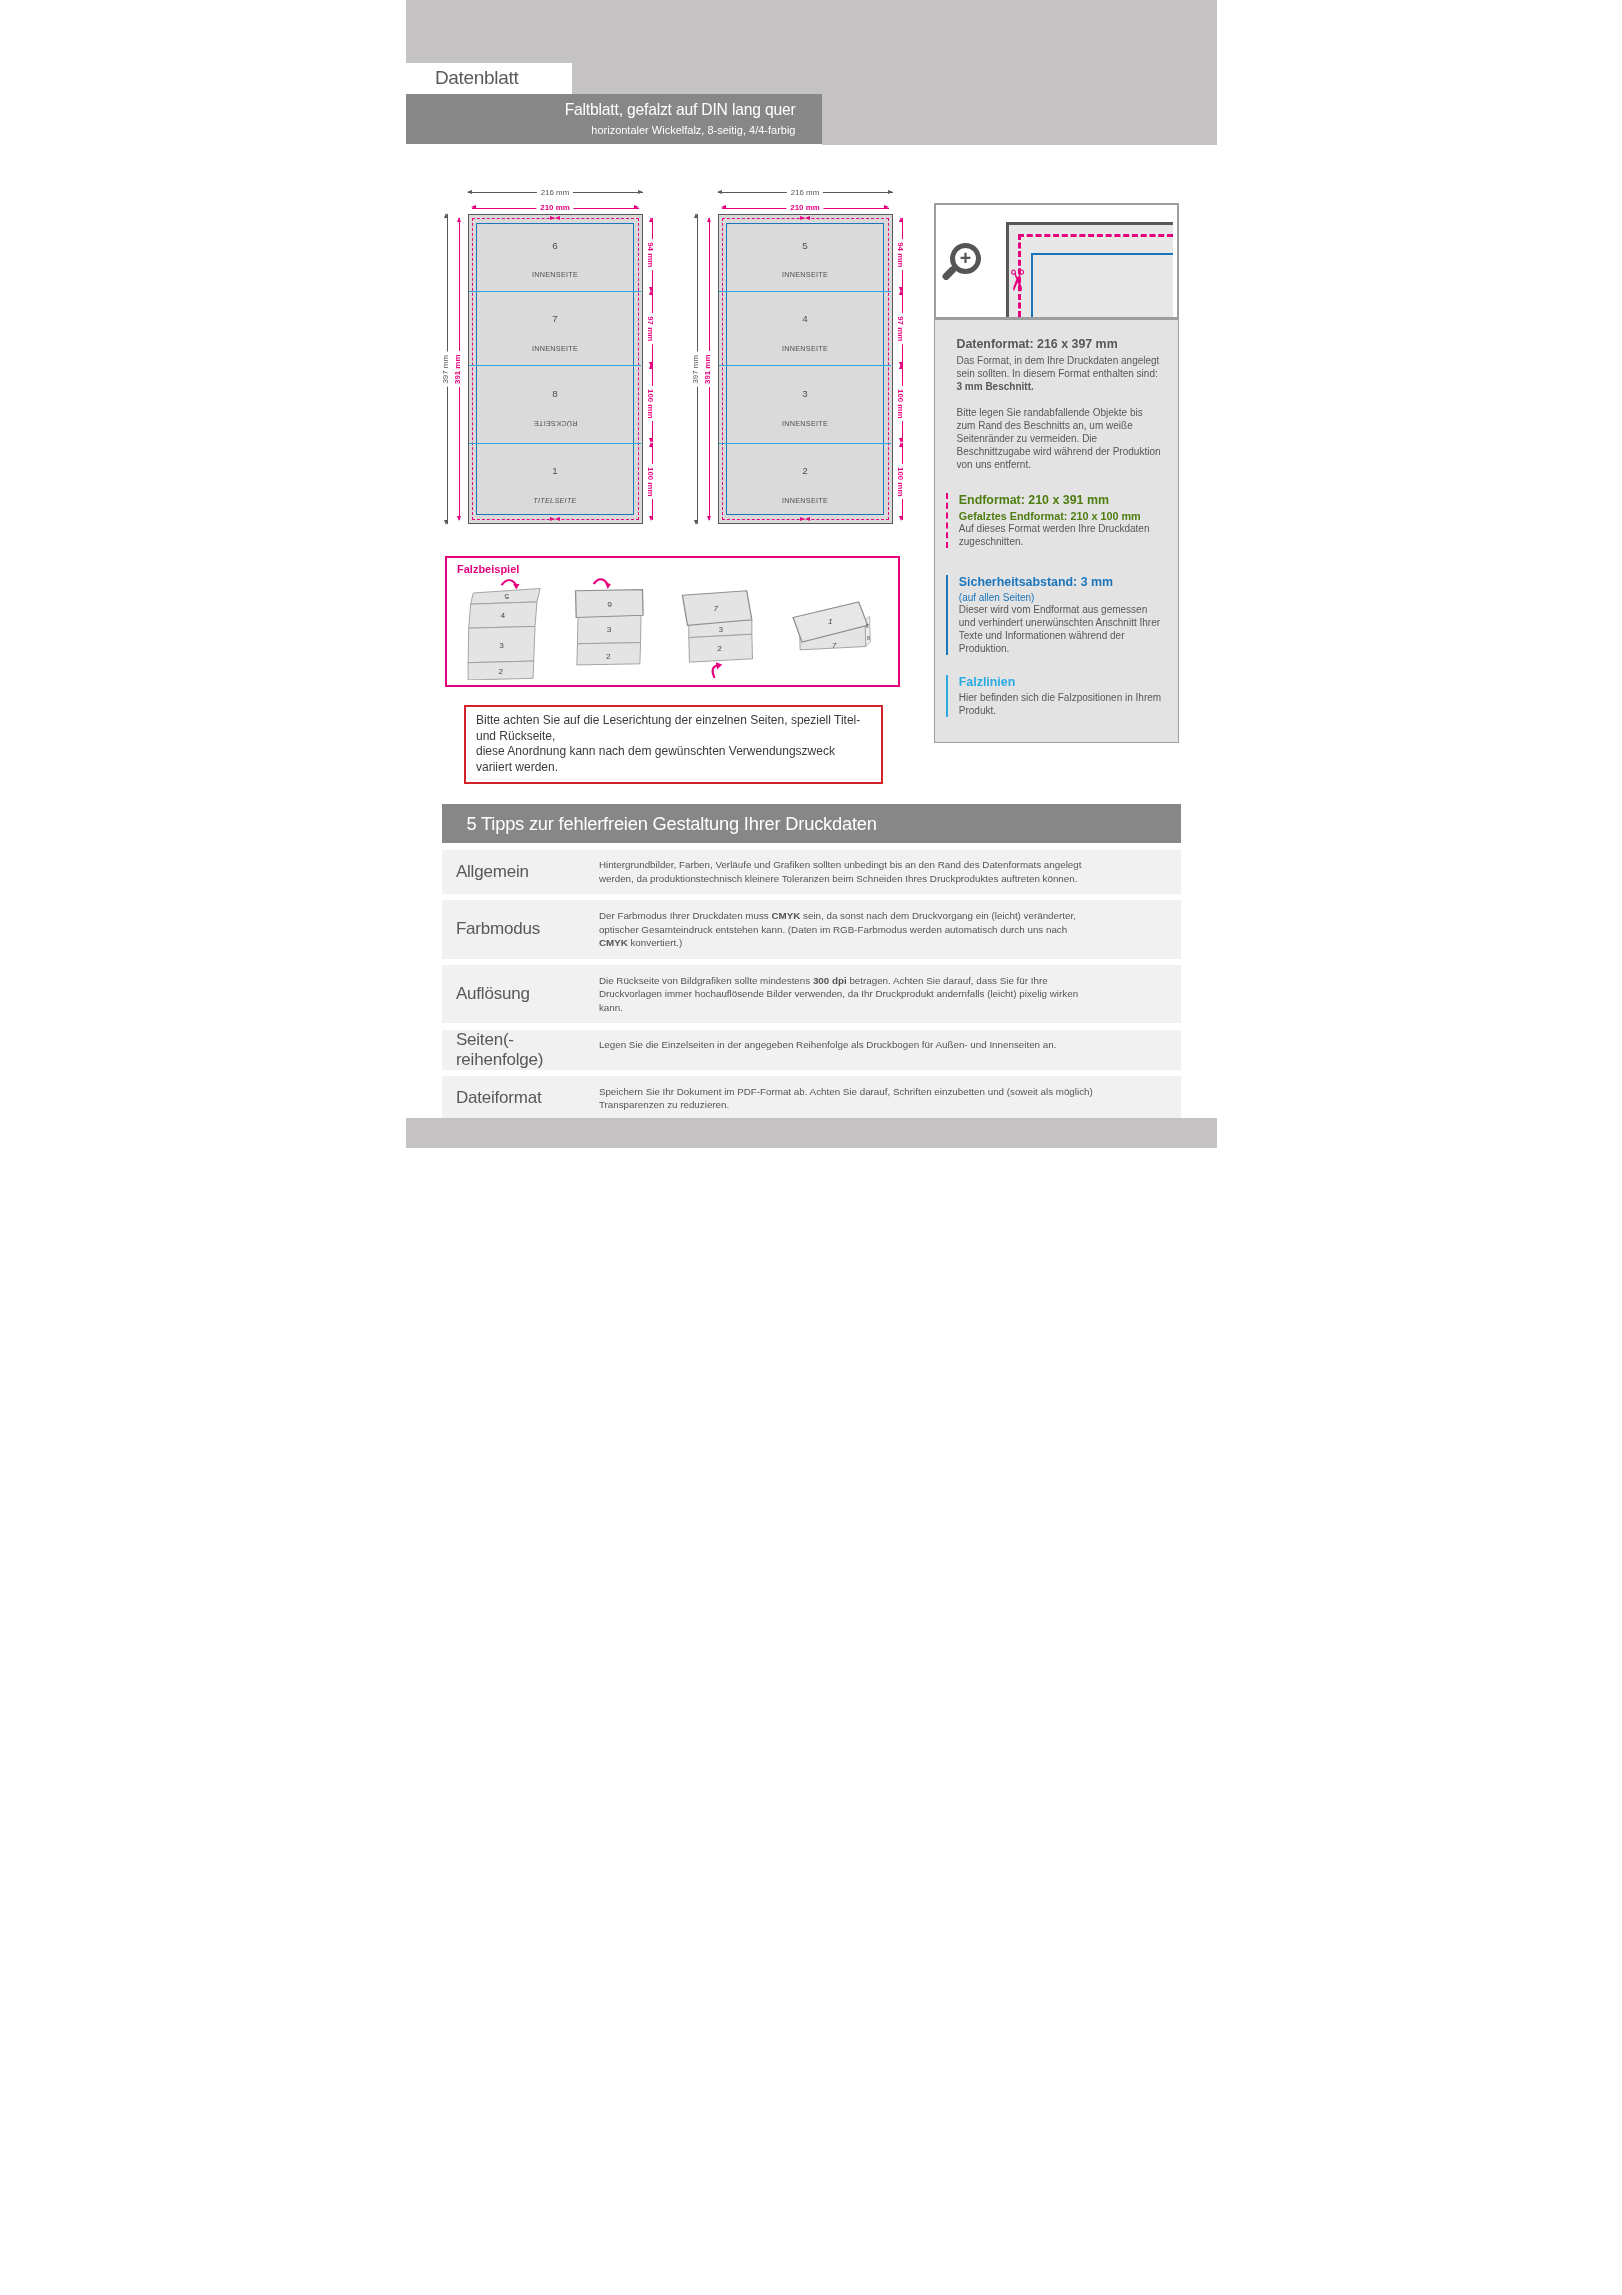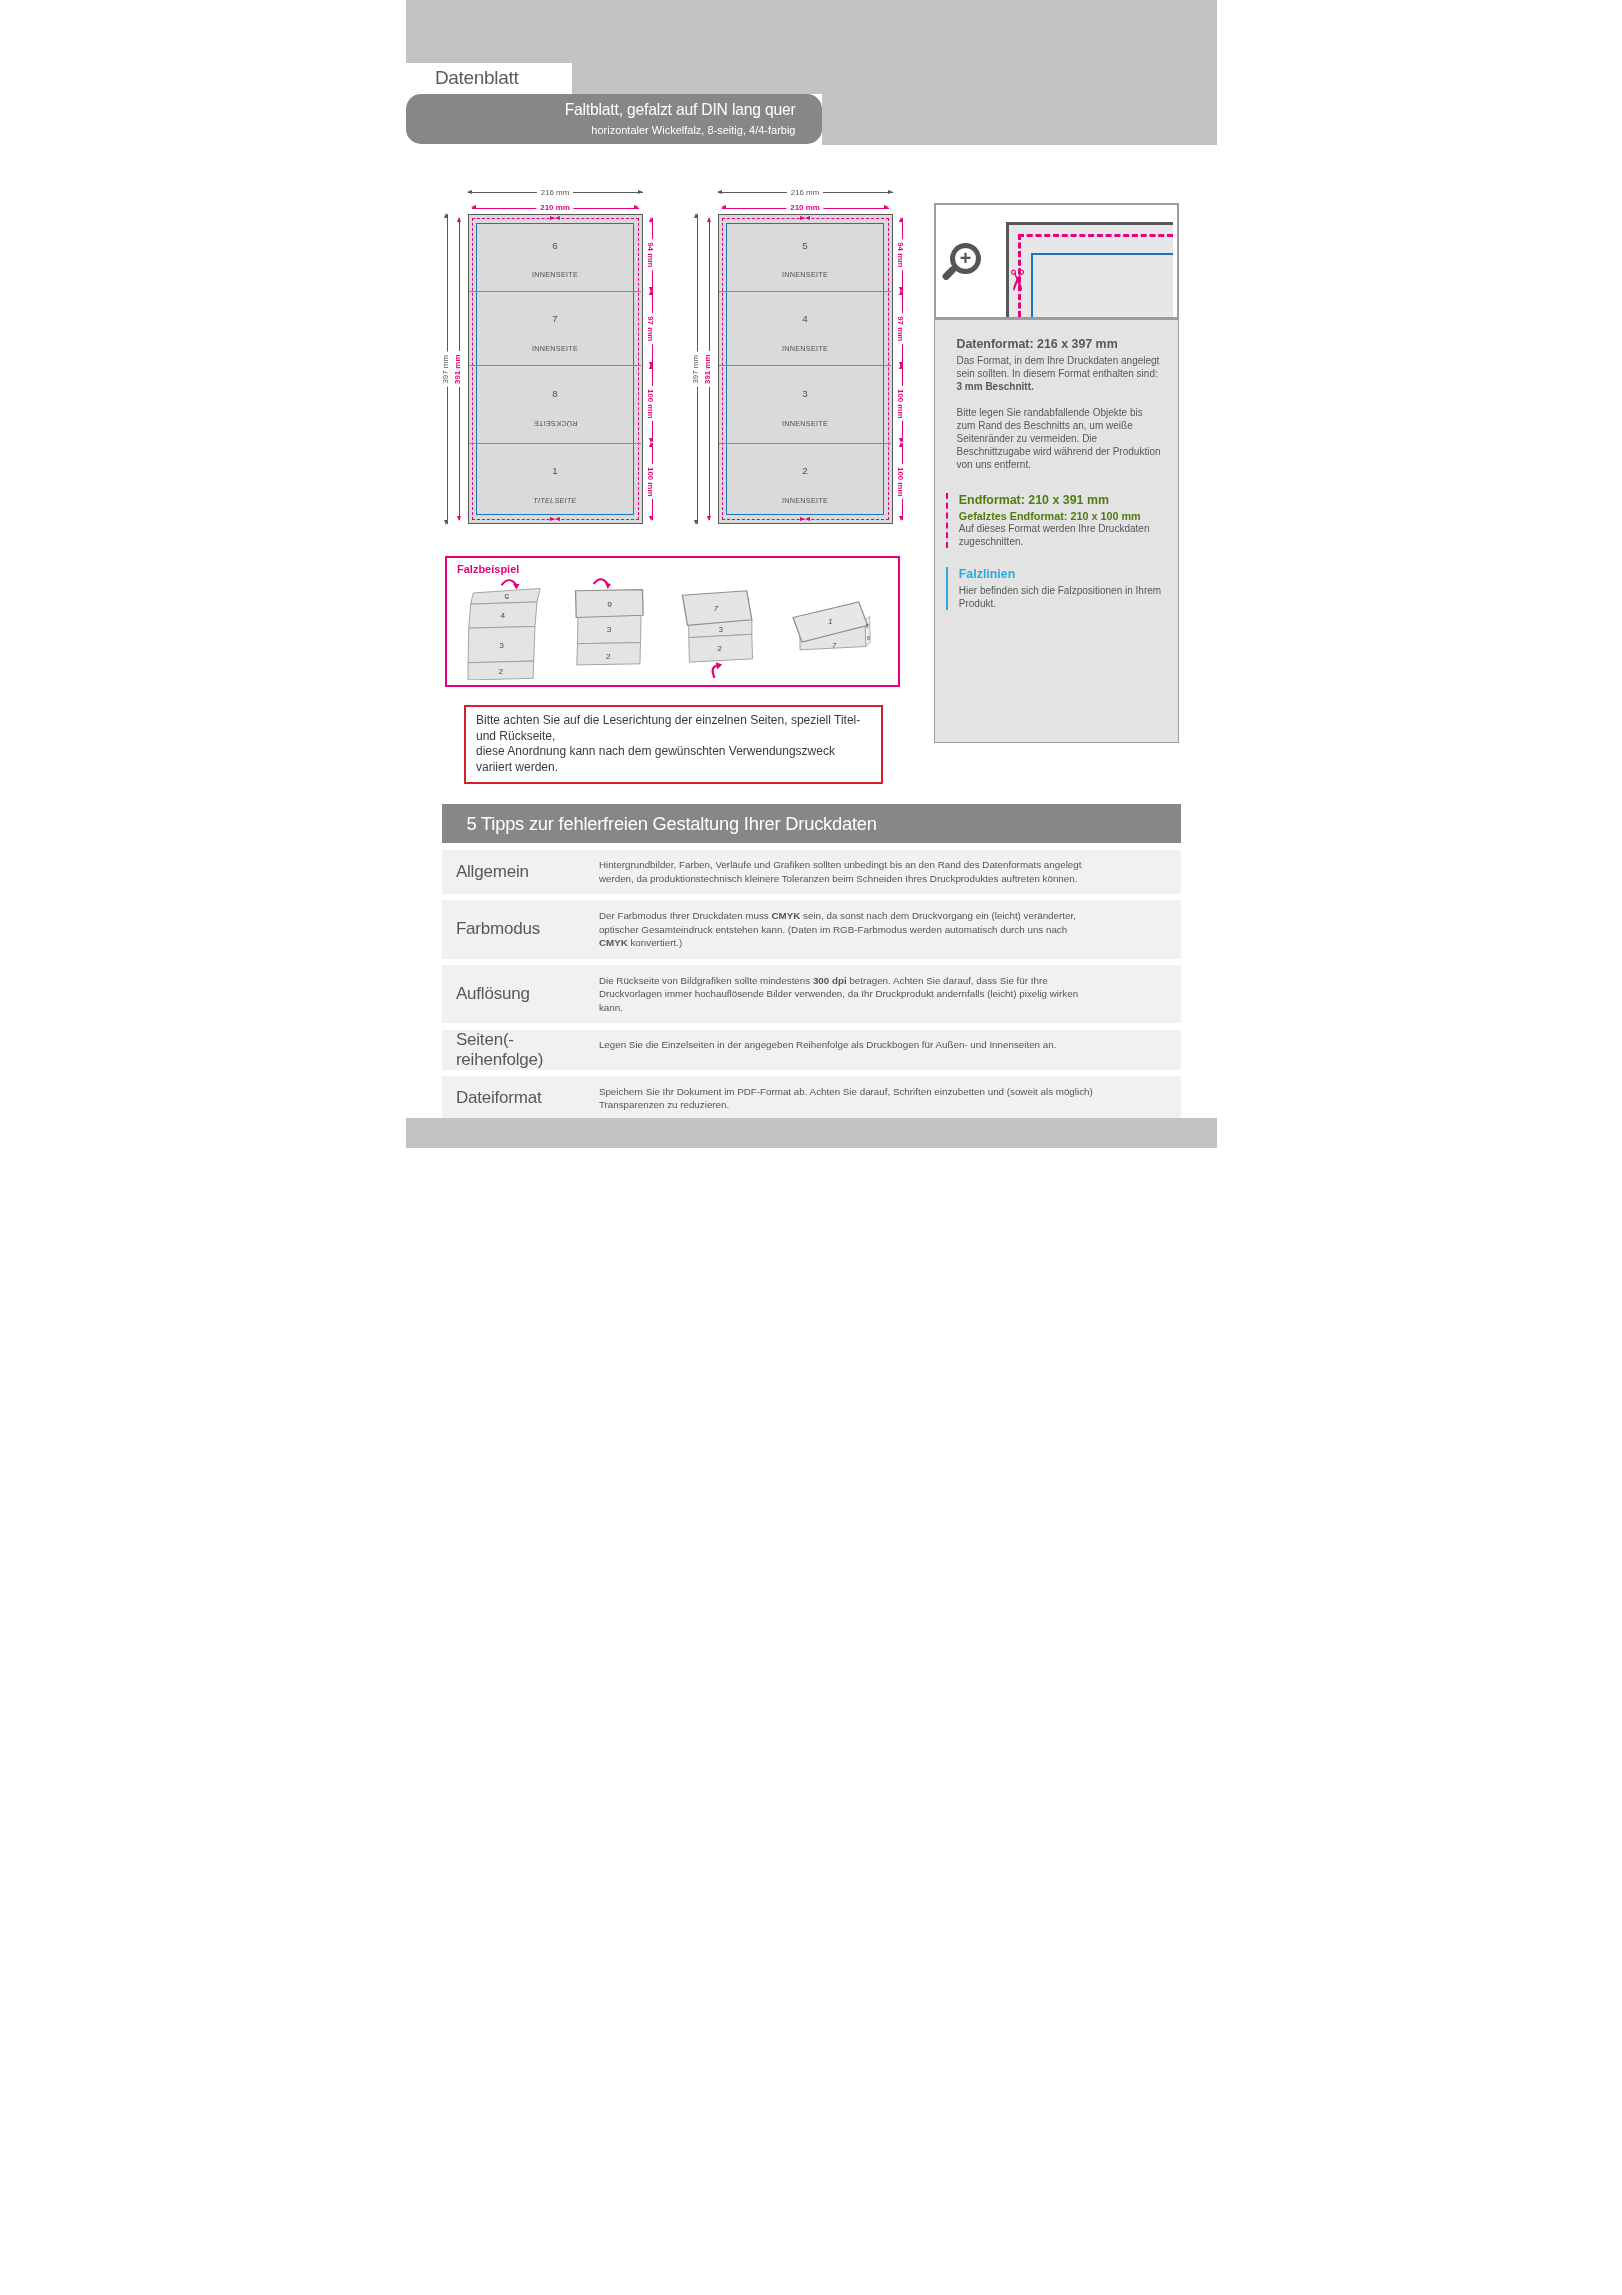--- a/index.html
+++ b/index.html
@@ -4,21 +4,21 @@
 <style>
   html,body{margin:0;padding:0;background:#fff;}
   body{font-family:"Liberation Sans", sans-serif;color:#58585a;}
   #page{position:relative;width:811px;height:1148px;background:#fff;overflow:hidden;margin:0 auto;}
 
   
   .gray-a{position:absolute;left:0;top:0;width:416px;height:94px;background:#c4c2c3;}
   .gray-c{position:absolute;left:416px;top:0;width:395px;height:145px;background:#c4c2c3;}
   .datenblatt-box{position:absolute;left:0;top:63px;width:166px;height:31px;background:#fff;}
   .datenblatt-box span{position:absolute;left:29.4px;top:3.9px;font-size:19px;letter-spacing:-0.3px;color:#5b5b5d;}
-  .dark-band{position:absolute;left:0;top:94px;width:416px;height:50px;background:#878787;color:#fff;text-align:right;border-radius:15px;}
+  .dark-band{position:absolute;left:0;top:94px;width:416px;height:50px;background:#878787;color:#fff;text-align:right;}
   .dark-band .l1{position:absolute;right:26px;top:6.5px;font-size:15.7px;letter-spacing:-0.2px;}
   .dark-band .l2{position:absolute;right:26px;top:30px;font-size:11px;}
 
   
   .hdim{position:absolute;height:0;border-top:1.3px solid currentColor;color:#59595b;}
   .hdim::before{content:"";position:absolute;left:-0.7px;top:-3.3px;border-top:2.6px solid transparent;border-bottom:2.6px solid transparent;border-right:5.9px solid currentColor;}
   .hdim::after{content:"";position:absolute;right:-0.7px;top:-3.3px;border-top:2.6px solid transparent;border-bottom:2.6px solid transparent;border-left:5.9px solid currentColor;}
   .hdim .lbl{position:absolute;left:50%;top:-6.5px;transform:translateX(-50%);background:#fff;padding:0 3.9px;font-size:7.9px;white-space:nowrap;line-height:11px;}
   .vdim{position:absolute;width:0;border-left:1.3px solid currentColor;color:#59595b;}
   .vdim::before{content:"";position:absolute;top:-0.7px;left:-3.3px;border-left:2.6px solid transparent;border-right:2.6px solid transparent;border-bottom:5.9px solid currentColor;}
@@ -211,20 +211,25 @@
     <div class="sec plain sec-datenformat">
       <h3>Datenformat: 216 x 397 mm</h3>
       <p><span>Das Format, in dem Ihre Druckdaten angelegt sein sollten. In diesem Format enthalten sind: </span><b>3 mm Beschnitt.</b></p>
       <p style="margin-top:13.7px;">Bitte legen Sie randabfallende Objekte bis zum Rand des Beschnitts an, um weiße Seitenränder zu vermeiden. Die Beschnittzugabe wird während der Produktion von uns entfernt.</p>
     </div>
     <div class="sec sec-endformat">
       <h3>Endformat: 210 x 391 mm</h3>
       <h4>Gefalztes Endformat: 210 x 100 mm</h4>
       <p>Auf dieses Format werden Ihre Druckdaten zugeschnitten.</p>
     </div>
+    <div class="sec sec-sicherheit">
+      <h3>Sicherheitsabstand: 3 mm</h3>
+      <h4>(auf allen Seiten)</h4>
+      <p>Dieser wird vom Endformat aus gemessen und verhindert unerwünschten Anschnitt Ihrer Texte und Informationen während der Produktion.</p>
+    </div>
     <div class="sec sec-falz">
       <h3>Falzlinien</h3>
       <p>Hier befinden sich die Falzpositionen in Ihrem Produkt.</p>
     </div>
   </div>
 
   <div class="falz-box">
     <span class="ftitle">Falzbeispiel</span>
     <svg width="444" height="106" viewBox="0 0 690 190" preserveAspectRatio="none">
 

